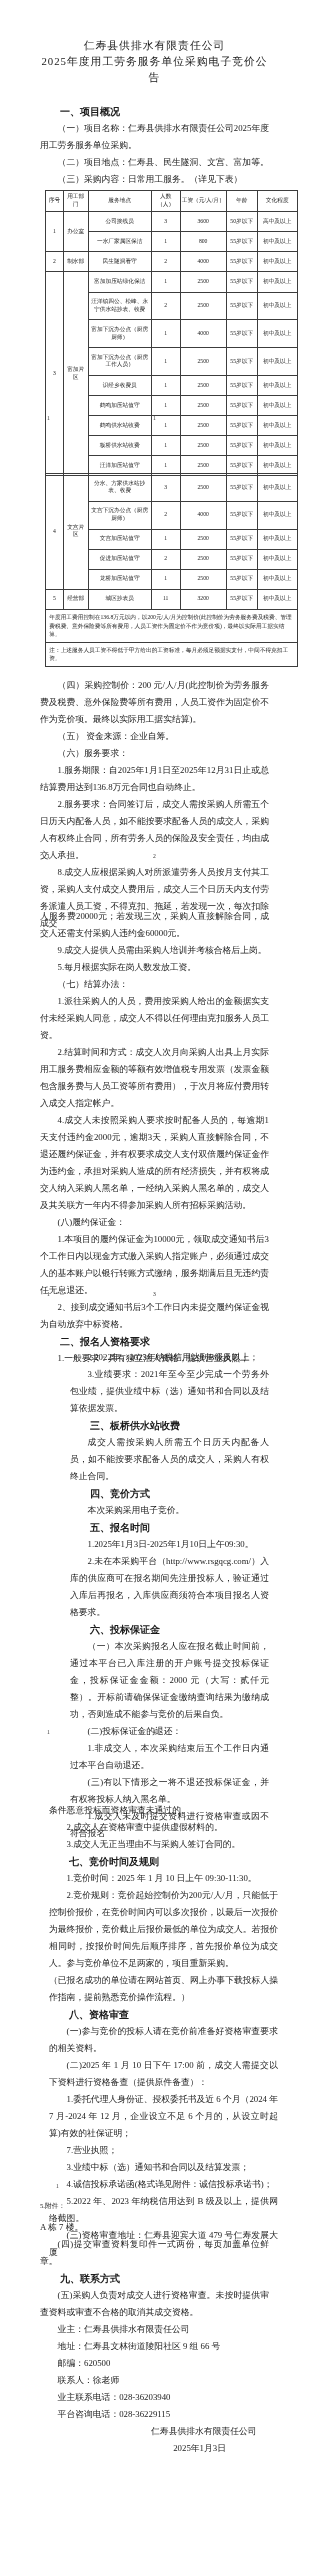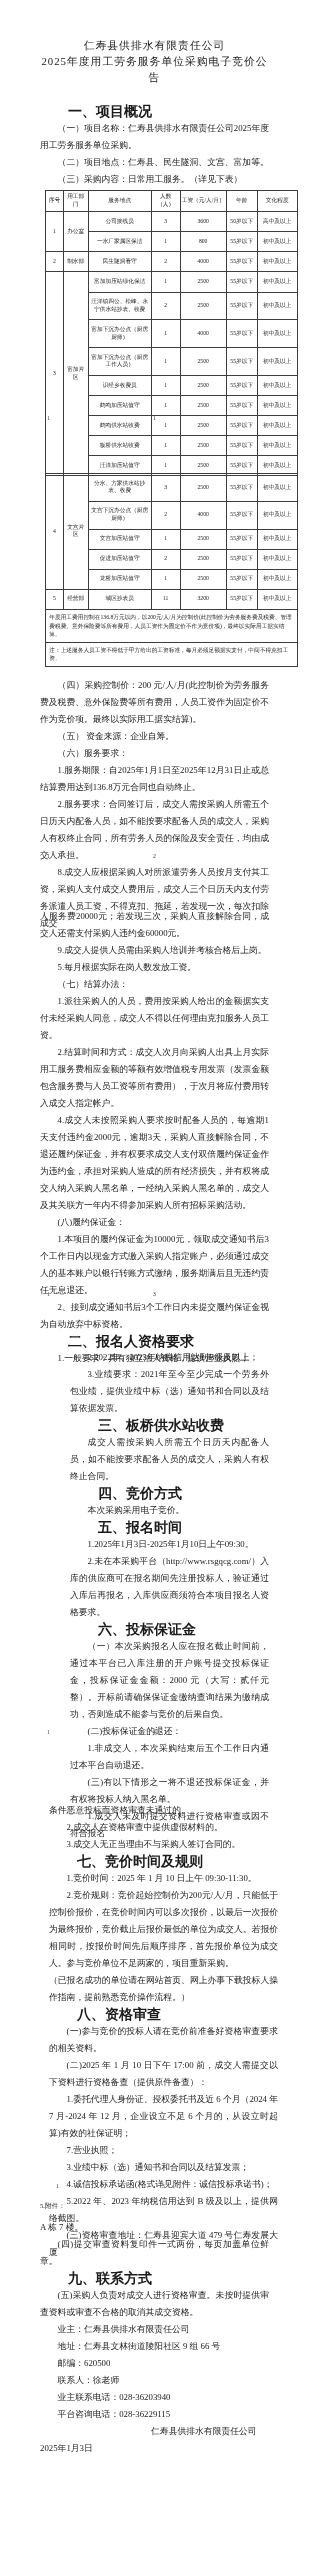--- a/index.html
+++ b/index.html
@@ -23,23 +23,23 @@
   #page5 .page-inner { padding-top:34px; }
   #page6 .page-inner { padding-top:11.3px; }
 
   .title { text-align:center; font-size:10.8px; line-height:16px; letter-spacing:1px; }
   .title-block { margin-bottom:17.5px; }
 
   .blk { font-size:8.8px; line-height:17px; text-align:justify; }
   .blk.p { text-indent:2em; }
   .blk.c { text-indent:0; }
   .blk.h { font-weight:bold; text-indent:2em; text-align:left;
-           font-family:"Liberation Sans","DejaVu Sans",sans-serif; font-size:14px; }
+           font-family:"Liberation Sans","DejaVu Sans",sans-serif; font-size:10px; }
   .blk.sigc { text-align:right; text-indent:0; padding-right:12.4px; }
-  .blk.sigd { text-indent:0; padding-right:43px; }
+  .blk.sigd { text-align:right; text-indent:0; padding-right:43px; }
   .blk.att { font-size:6.7px; line-height:9.3px; margin-bottom:8.2px; text-indent:0; }
 
   table.emp { border-collapse:collapse; table-layout:fixed; width:251px;
               margin-left:5.2px; font-size:5.7px; color:#222; }
   table.emp td, table.emp th {
     border:0.5px solid #3c3c3c; text-align:center; vertical-align:middle;
     padding:5.7px 1.5px; line-height:7.7px; font-weight:normal; word-break:break-all;
   }
   table.emp thead th { padding:2.6px 1px; }
   #table1 { margin-top:2.1px; }

